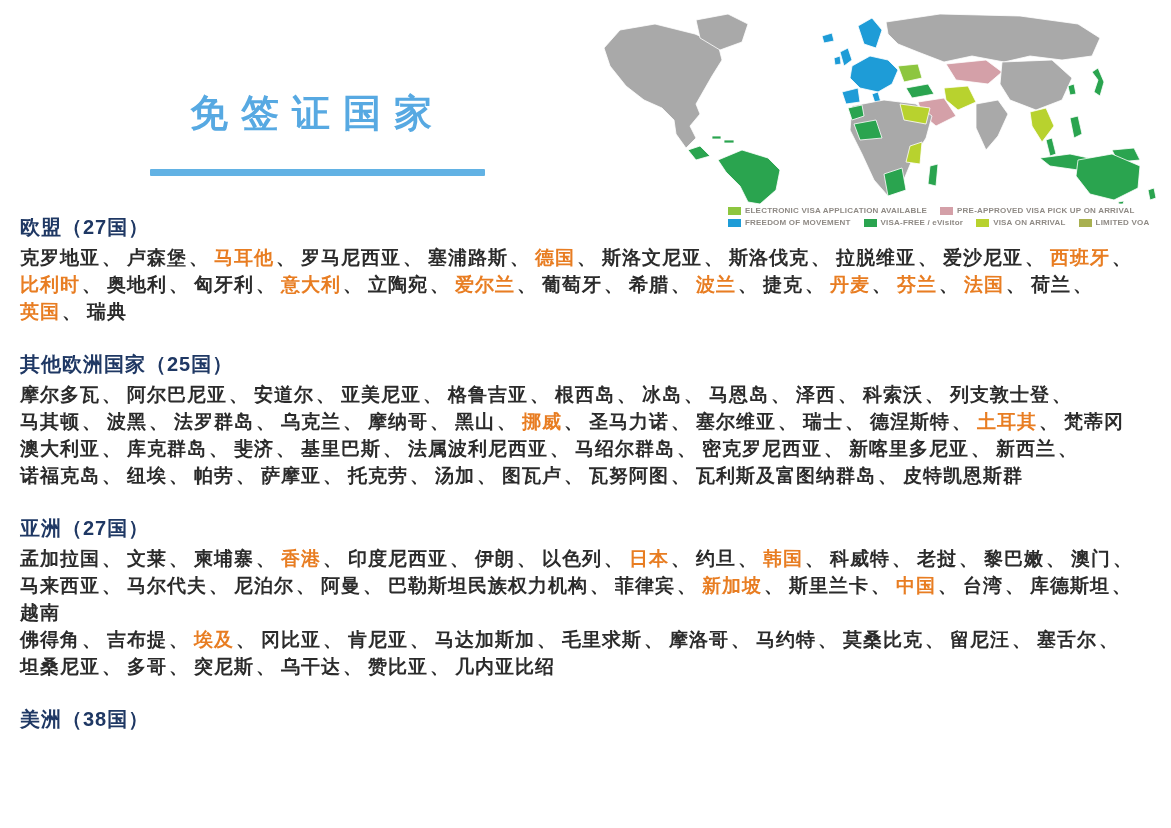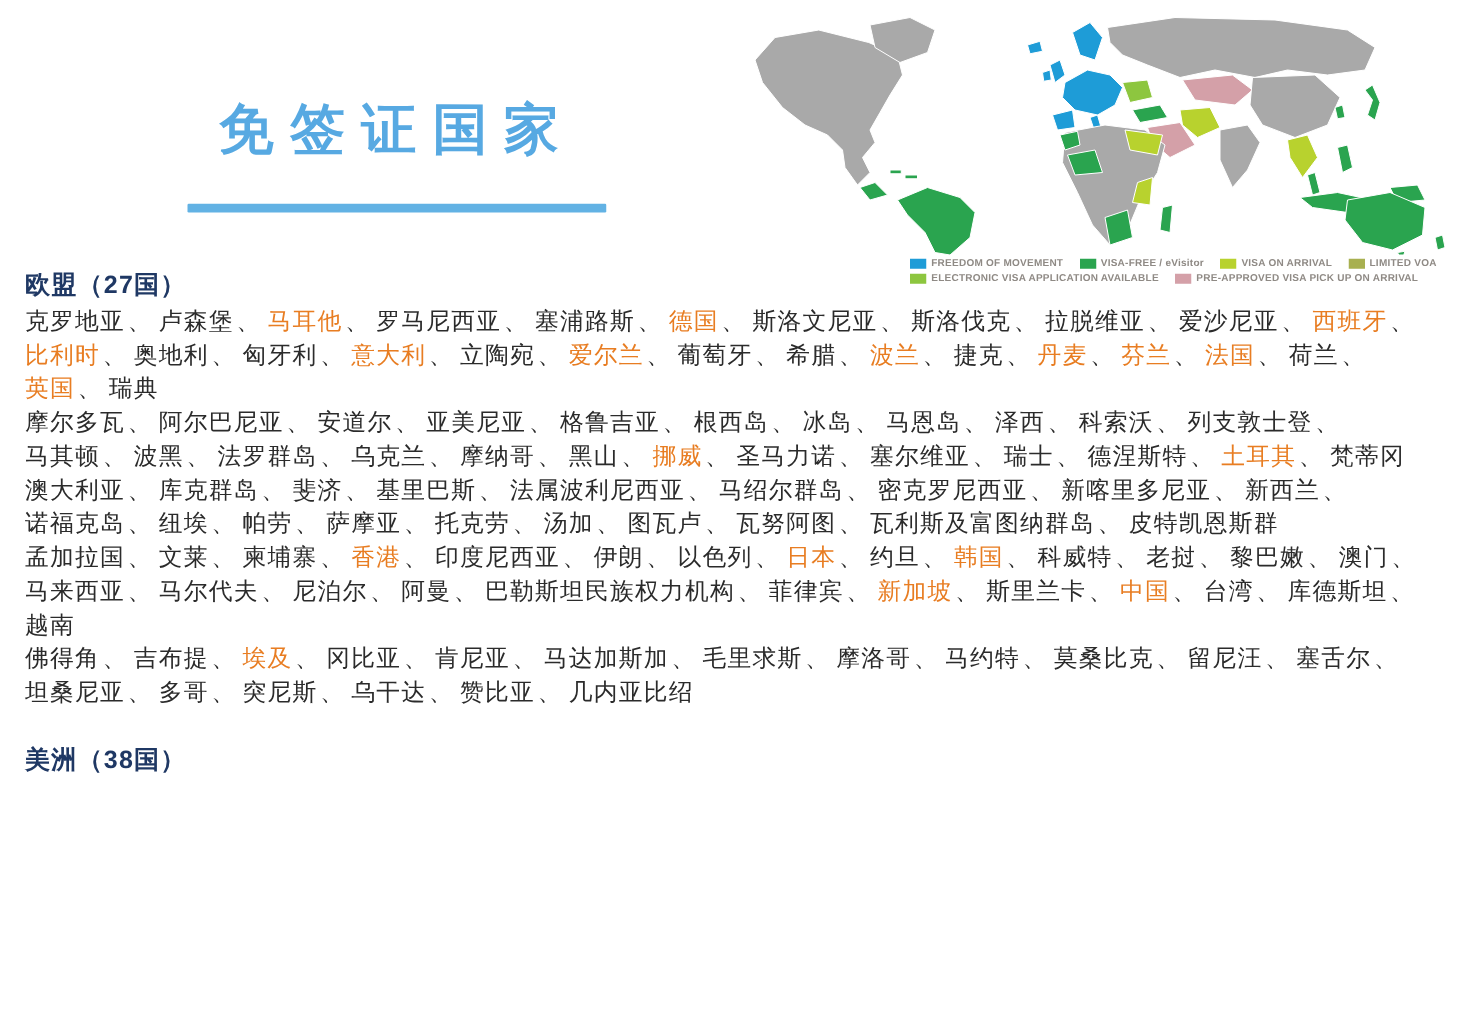--- a/index.html
+++ b/index.html
@@ -7,21 +7,21 @@
     width:1171px;height:828px;
     background:#ffffff;
     font-family:"Liberation Sans","DejaVu Sans",sans-serif;
     overflow:hidden;
     position:relative;
   }
   
   .header{position:relative;height:212px;}
   .title-wrap{position:absolute;left:150px;top:72px;width:335px;text-align:center;}
   .page-title{
-    margin:2px;font-size:44px;font-weight:bold;color:#57a9e2;
+    margin:16px;font-size:38px;font-weight:bold;color:#57a9e2;
     letter-spacing:13px;white-space:nowrap;
   }
   .title-underline{
     margin-top:30px;width:335px;height:7px;background:#62b2e4;border-radius:1px;
   }
   .map-wrap{position:absolute;left:600px;top:8px;width:565px;}
   .map-wrap svg{display:block;}
   .legend{margin-left:128px;margin-top:2px;}
   .legend-row{display:flex;align-items:center;margin-bottom:3px;}
   .legend-item{display:flex;align-items:center;margin-right:13px;}
@@ -29,21 +29,21 @@
   .legend-label{
     font-size:8px;font-weight:bold;color:#8f8a85;letter-spacing:0.2px;white-space:nowrap;
   }
   
   .main{padding:0 20px 0 20px;}
   .section h2{
     margin:26px 0 3px 0;font-size:20px;font-weight:bold;color:#1f3864;letter-spacing:1px;
   }
   .section:first-child h2{margin-top:2px;}
   .section p{
-    margin:0;font-size:19px;font-weight:normal;line-height:27px;color:#2b2b2b;
+    margin:0;font-size:19px;font-weight:bold;line-height:27px;color:#2b2b2b;
     letter-spacing:1px;text-align:left;
   }
   .country{white-space:nowrap;}
   .country.hl{color:#e87d22;}
   .sep{margin:0 5px 0 2px;color:#2b2b2b;}
 </style>
 </head>
 <body>
 
 <div class="header">
@@ -106,62 +106,64 @@
         <path fill="#2aa44f" d="M330,158 L338,156 L336,178 L328,176 Z"></path>
 
         <path fill="#2aa44f" d="M478,152 L512,146 L540,158 L538,180 L514,192 L490,186 L476,168 Z"></path>
         <path fill="#2aa44f" d="M518,194 L524,193 L523,196 L519,196 Z"></path>
         <path fill="#2aa44f" d="M548,182 L554,180 L556,190 L550,192 Z"></path>
       </g>
     </svg>
     <div class="legend">
       <div class="legend-row">
           <div class="legend-item">
+            <span class="legend-swatch" style="background: rgb(141, 198, 63);"></span>
+            <span class="legend-label">ELECTRONIC VISA APPLICATION AVAILABLE</span>
+          </div>
+          <div class="legend-item">
+            <span class="legend-swatch" style="background: rgb(212, 160, 168);"></span>
+            <span class="legend-label">PRE-APPROVED VISA PICK UP ON ARRIVAL</span>
+          </div>
+        </div>
+      <div class="legend-row">
+          <div class="legend-item">
             <span class="legend-swatch" style="background: rgb(30, 156, 215);"></span>
             <span class="legend-label">FREEDOM OF MOVEMENT</span>
           </div>
           <div class="legend-item">
             <span class="legend-swatch" style="background: rgb(42, 164, 79);"></span>
             <span class="legend-label">VISA-FREE / eVisitor</span>
           </div>
           <div class="legend-item">
             <span class="legend-swatch" style="background: rgb(184, 210, 46);"></span>
             <span class="legend-label">VISA ON ARRIVAL</span>
           </div>
           <div class="legend-item">
             <span class="legend-swatch" style="background: rgb(168, 176, 80);"></span>
             <span class="legend-label">LIMITED VOA</span>
           </div>
         </div>
-      <div class="legend-row">
-          <div class="legend-item">
-            <span class="legend-swatch" style="background: rgb(141, 198, 63);"></span>
-            <span class="legend-label">ELECTRONIC VISA APPLICATION AVAILABLE</span>
-          </div>
-          <div class="legend-item">
-            <span class="legend-swatch" style="background: rgb(212, 160, 168);"></span>
-            <span class="legend-label">PRE-APPROVED VISA PICK UP ON ARRIVAL</span>
-          </div>
-        </div>
     </div>
   </div>
 </div>
 
 <div class="main">
     <section class="section">
       <h2>欧盟（27国）</h2>
       <p><span class="country">克罗地亚</span><span class="sep">、</span><span class="country">卢森堡</span><span class="sep">、</span><span class="country hl">马耳他</span><span class="sep">、</span><span class="country">罗马尼西亚</span><span class="sep">、</span><span class="country">塞浦路斯</span><span class="sep">、</span><span class="country hl">德国</span><span class="sep">、</span><span class="country">斯洛文尼亚</span><span class="sep">、</span><span class="country">斯洛伐克</span><span class="sep">、</span><span class="country">拉脱维亚</span><span class="sep">、</span><span class="country">爱沙尼亚</span><span class="sep">、</span><span class="country hl">西班牙</span><span class="sep">、</span><span class="country hl">比利时</span><span class="sep">、</span><span class="country">奥地利</span><span class="sep">、</span><span class="country">匈牙利</span><span class="sep">、</span><span class="country hl">意大利</span><span class="sep">、</span><span class="country">立陶宛</span><span class="sep">、</span><span class="country hl">爱尔兰</span><span class="sep">、</span><span class="country">葡萄牙</span><span class="sep">、</span><span class="country">希腊</span><span class="sep">、</span><span class="country hl">波兰</span><span class="sep">、</span><span class="country">捷克</span><span class="sep">、</span><span class="country hl">丹麦</span><span class="sep">、</span><span class="country hl">芬兰</span><span class="sep">、</span><span class="country hl">法国</span><span class="sep">、</span><span class="country">荷兰</span><span class="sep">、</span><span class="country hl">英国</span><span class="sep">、</span><span class="country">瑞典</span></p>
     </section>
     <section class="section">
+      <h2>其他欧洲国家（25国）</h2>
       <p><span class="country">摩尔多瓦</span><span class="sep">、</span><span class="country">阿尔巴尼亚</span><span class="sep">、</span><span class="country">安道尔</span><span class="sep">、</span><span class="country">亚美尼亚</span><span class="sep">、</span><span class="country">格鲁吉亚</span><span class="sep">、</span><span class="country">根西岛</span><span class="sep">、</span><span class="country">冰岛</span><span class="sep">、</span><span class="country">马恩岛</span><span class="sep">、</span><span class="country">泽西</span><span class="sep">、</span><span class="country">科索沃</span><span class="sep">、</span><span class="country">列支敦士登</span><span class="sep">、</span><span class="country">马其顿</span><span class="sep">、</span><span class="country">波黑</span><span class="sep">、</span><span class="country">法罗群岛</span><span class="sep">、</span><span class="country">乌克兰</span><span class="sep">、</span><span class="country">摩纳哥</span><span class="sep">、</span><span class="country">黑山</span><span class="sep">、</span><span class="country hl">挪威</span><span class="sep">、</span><span class="country">圣马力诺</span><span class="sep">、</span><span class="country">塞尔维亚</span><span class="sep">、</span><span class="country">瑞士</span><span class="sep">、</span><span class="country">德涅斯特</span><span class="sep">、</span><span class="country hl">土耳其</span><span class="sep">、</span><span class="country">梵蒂冈</span></p>
     </section>
     <section class="section">
       <p><span class="country">澳大利亚</span><span class="sep">、</span><span class="country">库克群岛</span><span class="sep">、</span><span class="country">斐济</span><span class="sep">、</span><span class="country">基里巴斯</span><span class="sep">、</span><span class="country">法属波利尼西亚</span><span class="sep">、</span><span class="country">马绍尔群岛</span><span class="sep">、</span><span class="country">密克罗尼西亚</span><span class="sep">、</span><span class="country">新喀里多尼亚</span><span class="sep">、</span><span class="country">新西兰</span><span class="sep">、</span><span class="country">诺福克岛</span><span class="sep">、</span><span class="country">纽埃</span><span class="sep">、</span><span class="country">帕劳</span><span class="sep">、</span><span class="country">萨摩亚</span><span class="sep">、</span><span class="country">托克劳</span><span class="sep">、</span><span class="country">汤加</span><span class="sep">、</span><span class="country">图瓦卢</span><span class="sep">、</span><span class="country">瓦努阿图</span><span class="sep">、</span><span class="country">瓦利斯及富图纳群岛</span><span class="sep">、</span><span class="country">皮特凯恩斯群</span></p>
     </section>
     <section class="section">
+      <h2>亚洲（27国）</h2>
       <p><span class="country">孟加拉国</span><span class="sep">、</span><span class="country">文莱</span><span class="sep">、</span><span class="country">柬埔寨</span><span class="sep">、</span><span class="country hl">香港</span><span class="sep">、</span><span class="country">印度尼西亚</span><span class="sep">、</span><span class="country">伊朗</span><span class="sep">、</span><span class="country">以色列</span><span class="sep">、</span><span class="country hl">日本</span><span class="sep">、</span><span class="country">约旦</span><span class="sep">、</span><span class="country hl">韩国</span><span class="sep">、</span><span class="country">科威特</span><span class="sep">、</span><span class="country">老挝</span><span class="sep">、</span><span class="country">黎巴嫩</span><span class="sep">、</span><span class="country">澳门</span><span class="sep">、</span><span class="country">马来西亚</span><span class="sep">、</span><span class="country">马尔代夫</span><span class="sep">、</span><span class="country">尼泊尔</span><span class="sep">、</span><span class="country">阿曼</span><span class="sep">、</span><span class="country">巴勒斯坦民族权力机构</span><span class="sep">、</span><span class="country">菲律宾</span><span class="sep">、</span><span class="country hl">新加坡</span><span class="sep">、</span><span class="country">斯里兰卡</span><span class="sep">、</span><span class="country hl">中国</span><span class="sep">、</span><span class="country">台湾</span><span class="sep">、</span><span class="country">库德斯坦</span><span class="sep">、</span><span class="country">越南</span></p>
     </section>
     <section class="section">
       <p><span class="country">佛得角</span><span class="sep">、</span><span class="country">吉布提</span><span class="sep">、</span><span class="country hl">埃及</span><span class="sep">、</span><span class="country">冈比亚</span><span class="sep">、</span><span class="country">肯尼亚</span><span class="sep">、</span><span class="country">马达加斯加</span><span class="sep">、</span><span class="country">毛里求斯</span><span class="sep">、</span><span class="country">摩洛哥</span><span class="sep">、</span><span class="country">马约特</span><span class="sep">、</span><span class="country">莫桑比克</span><span class="sep">、</span><span class="country">留尼汪</span><span class="sep">、</span><span class="country">塞舌尔</span><span class="sep">、</span><span class="country">坦桑尼亚</span><span class="sep">、</span><span class="country">多哥</span><span class="sep">、</span><span class="country">突尼斯</span><span class="sep">、</span><span class="country">乌干达</span><span class="sep">、</span><span class="country">赞比亚</span><span class="sep">、</span><span class="country">几内亚比绍</span></p>
     </section>
     <section class="section">
       <h2>美洲（38国）</h2>
     </section>
   </div>
 

